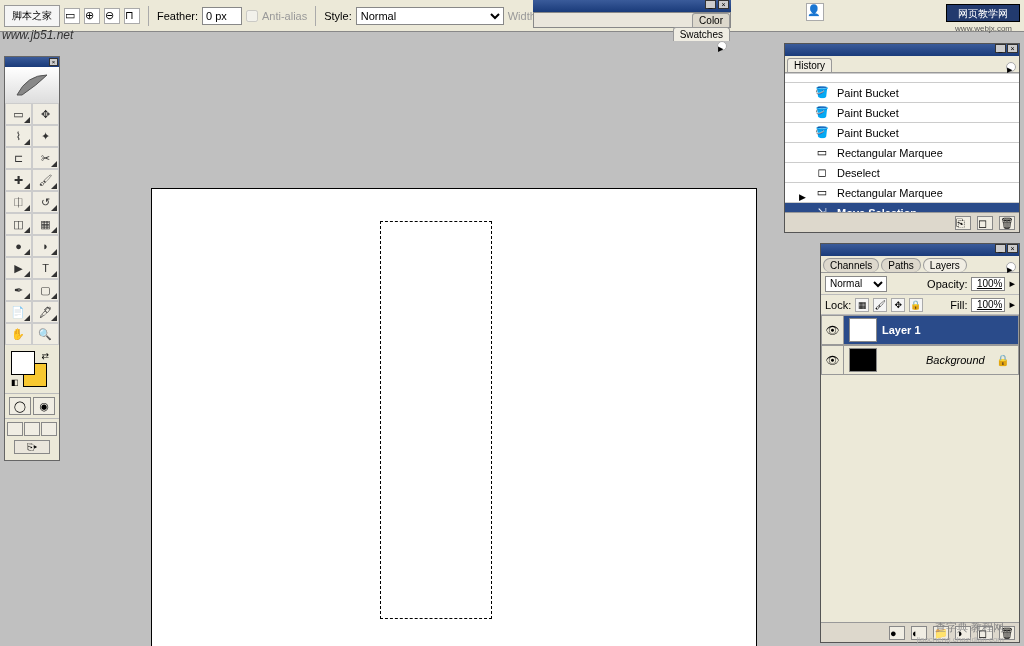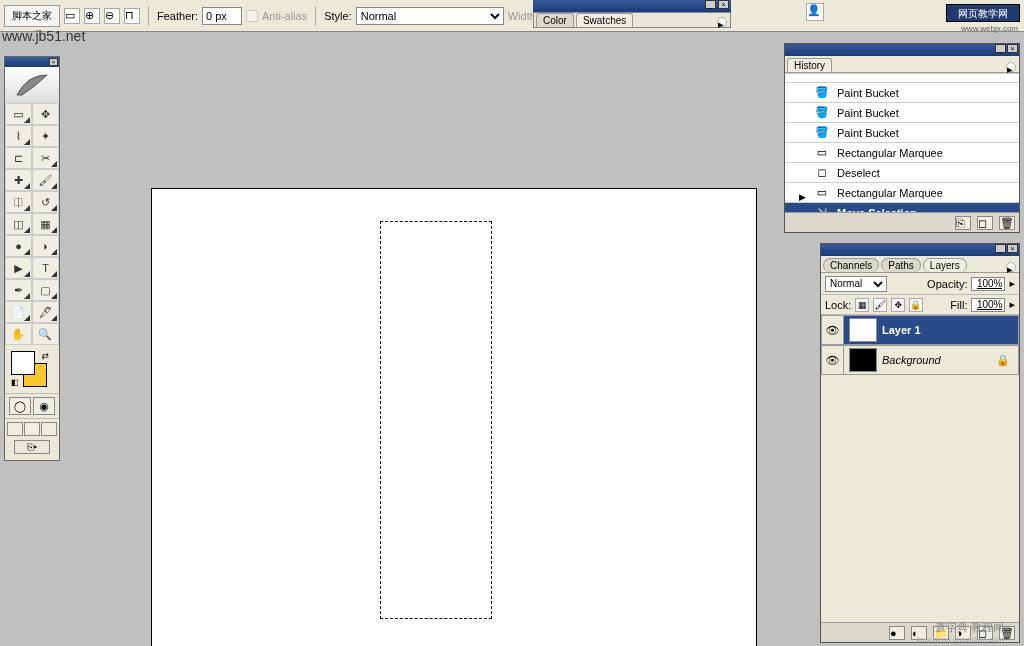--- a/index.html
+++ b/index.html
@@ -1,39 +1,39 @@
 <!DOCTYPE html>
 <html><head>
   <meta charset="utf-8">
   <style>
     * { margin: 0; padding: 0; box-sizing: border-box; font-family: Tahoma, sans-serif; font-size: 11px; }
     body { background: #c0c0c0; width: 1024px; height: 646px; overflow: hidden; position: relative; }
     
     
     .top-bar { height: 32px; background: #ece9d8; border-bottom: 1px solid #888; display: flex; align-items: center; padding: 2px 4px; gap: 4px; }
     .logo-box { width: 56px; height: 22px; border: 1px solid #999; background: #f5f5f5; display: flex; align-items: center; justify-content: center; font-size: 10px; }
-    .mini-url { position: absolute; top: 28px; left: 2px; font-size: 14px; color: #333; }
+    .mini-url { position: absolute; top: 28px; left: 2px; font-size: 12px; color: #333; font-style: italic; }
     .top-icon { width: 16px; height: 16px; border: 1px solid #aaa; background: #fff; display: inline-block; }
     .sep { width: 1px; height: 20px; background: #aaa; margin: 0 4px; }
     .opt-label { font-size: 11px; }
     .opt-input { width: 40px; height: 18px; border: 1px solid #888; background: #fff; padding: 0 3px; }
     .opt-check { width: 12px; height: 12px; }
     .opt-select { width: 148px; height: 18px; border: 1px solid #888; background: #fff; }
     .disabled { color: #999; }
     
     
     .mini-panel { position: absolute; top: 0; left: 533px; width: 198px; height: 26px; }
     .mini-title { height: 12px; background: linear-gradient(#3a5b9a, #1a3b7a); display: flex; justify-content: flex-end; gap: 2px; padding-right: 2px; }
     .winbtn { width: 11px; height: 9px; background: #ccc; border: 1px solid #333; font-size: 7px; line-height: 7px; text-align: center; }
-    .mini-tabs { height: 16px; background: #eae6dc; border: 1px solid #888; display: flex; align-items: flex-end; }
+    .mini-tabs { height: 16px; background: #eae6dc; border: 1px solid #888; display: flex; align-items: flex-end; flex-direction: column; }
     .tab { padding: 1px 6px; border: 1px solid #999; border-bottom: none; background: #ddd8cc; font-size: 10px; border-top-left-radius: 3px; border-top-right-radius: 3px; margin-left: 2px; }
     .tab.active { background: #f0ede3; }
     .tab-arrow { margin-left: auto; width: 10px; height: 10px; border: 1px solid #aaa; border-radius: 50%; margin-right: 3px; background: #fff; }
     .topright-logo { position: absolute; top: 4px; right: 4px; width: 74px; height: 18px; background: #223a6e; color: #fff; font-size: 10px; text-align: center; line-height: 18px; border: 1px solid #000; }
-    .topright-url { position: absolute; top: 24px; right: 6px; font-size: 8px; color: #555; }
+    .topright-url { position: absolute; top: 24px; right: 12px; font-size: 8px; color: #555; }
     .top-user-icon { width: 18px; height: 18px; border: 1px solid #aaa; background: #fff; position: absolute; top: 3px; left: -216px; }
     
     
     .tools-palette { position: absolute; top: 56px; left: 4px; width: 56px; background: #ece9d8; border: 1px solid #666; padding-bottom: 4px; }
     .tp-titlebar { height: 10px; background: linear-gradient(#3a5b9a, #1a3b7a); display: flex; justify-content: flex-end; }
     .tp-close { width: 9px; height: 8px; background: #ccc; border: 1px solid #333; margin: 1px; font-size: 6px; text-align: center; line-height: 6px;}
     .feather-img { height: 36px; background: linear-gradient(#fff, #ddd); display: flex; align-items: center; justify-content: center; }
     .feather-svg { width: 40px; height: 30px; }
     .tool-grid { display: grid; grid-template-columns: 1fr 1fr; }
     .tool-cell { height: 22px; border: 1px solid #ccc; background: #f0ede3; display: flex; align-items: center; justify-content: center; font-size: 11px; color: #333; position: relative; cursor: pointer; }
@@ -76,21 +76,21 @@
     .lay-lock { height: 20px; display: flex; align-items: center; padding: 0 4px; gap: 4px; border-bottom: 1px solid #bbb; font-size: 10px; }
     .lockbtn { width: 14px; height: 14px; border: 1px solid #aaa; background: #f5f5f5; display: inline-flex; align-items: center; justify-content: center; font-size: 9px;}
     .layer-row { height: 30px; border: 1px solid #999; display: flex; align-items: center; }
     .layer-row.active { background: #2a4b8a; color: #fff; }
     .eye { width: 22px; border-right: 1px solid #999; height: 100%; display: flex; align-items: center; justify-content: center; background: #ece9d8; }
     .eye.active-eye { background: #ece9d8; color: #000; }
     .thumb { width: 28px; height: 24px; border: 1px solid #888; margin: 0 5px; }
     .thumb.white { background: #fff; }
     .thumb.black { background: #000; }
     .lay-name { flex: 1; font-size: 11px; }
-    .ital { font-style: italic; }
+    .ital { font-style: italic; margin-left: 44px; }
     .lock-ic { margin-right: 8px; }
     .bottom-watermark { position: absolute; bottom: 2px; right: 20px; font-size: 10px; color: #888; text-align: right; }
     .bw2 { font-size: 8px; color: #aaa; }
   </style>
 </head>
 <body>
 
 <div class="top-bar">
   <div class="logo-box">脚本之家</div>
   <span class="top-icon">▭</span>

